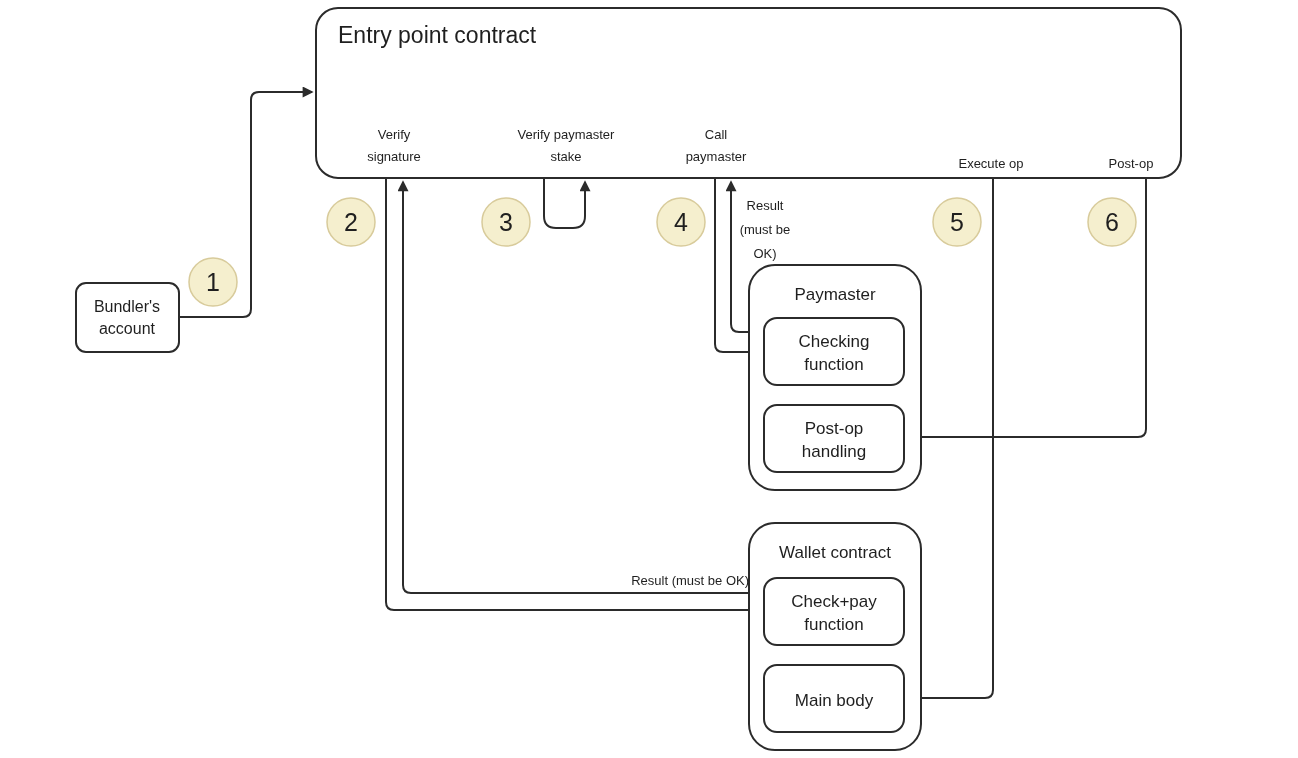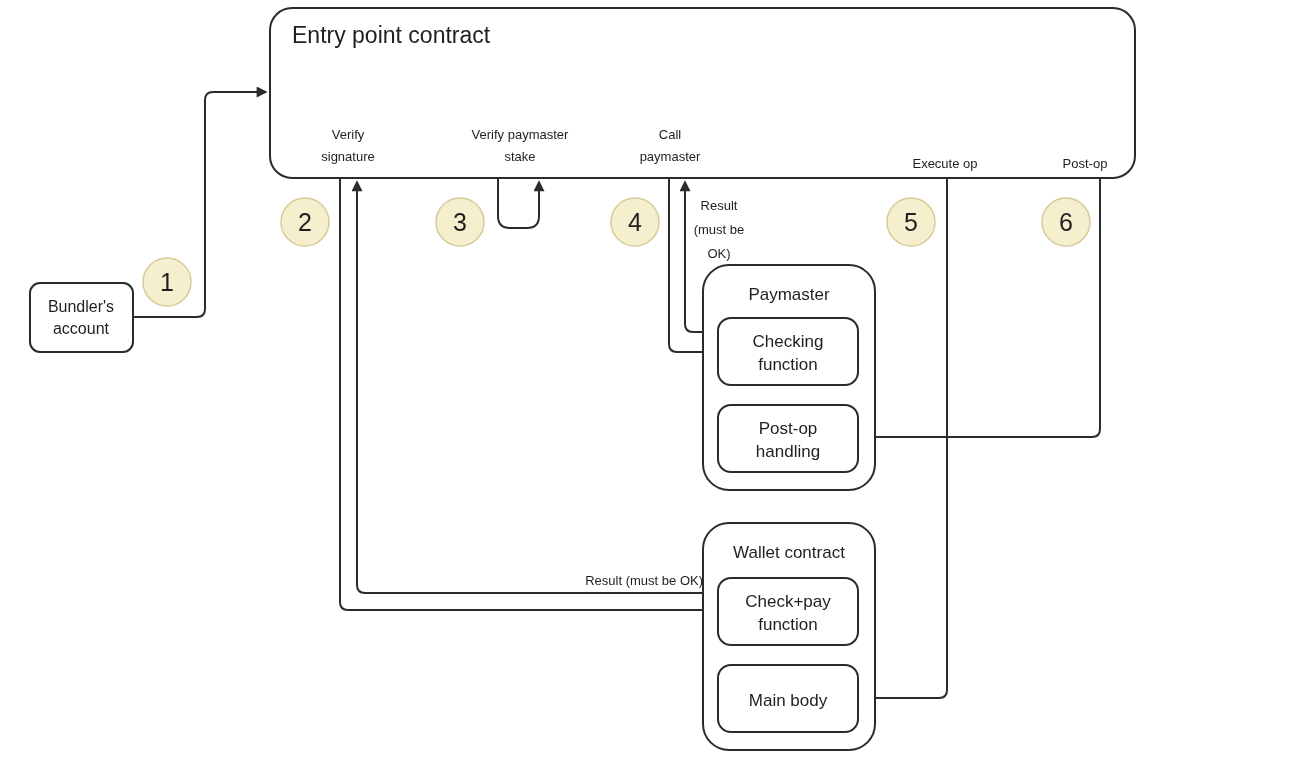--- a/index.html
+++ b/index.html
@@ -10,20 +10,21 @@
     --step-circle-fill: #f5efce;
     --step-circle-border: #d8cb9b;
   }
   html, body { margin: 0; padding: 0; background: var(--background); }
   .canvas {
     position: relative;
     width: 1138px;
     height: 758px;
     background: var(--background);
     overflow: hidden;
+    padding-left: 46px;
   }
   svg text {
     font-family: "Liberation Sans", sans-serif;
     fill: var(--text);
   }
   .box  { fill: var(--box-fill); stroke: var(--line); stroke-width: 2; }
   .conn { fill: none; stroke: var(--line); stroke-width: 2; }
   .arrowhead { fill: var(--line); stroke: none; }
   .step { fill: var(--step-circle-fill); stroke: var(--step-circle-border); stroke-width: 1.5; }
   .t-title   { font-size: 23px; text-anchor: start; }

